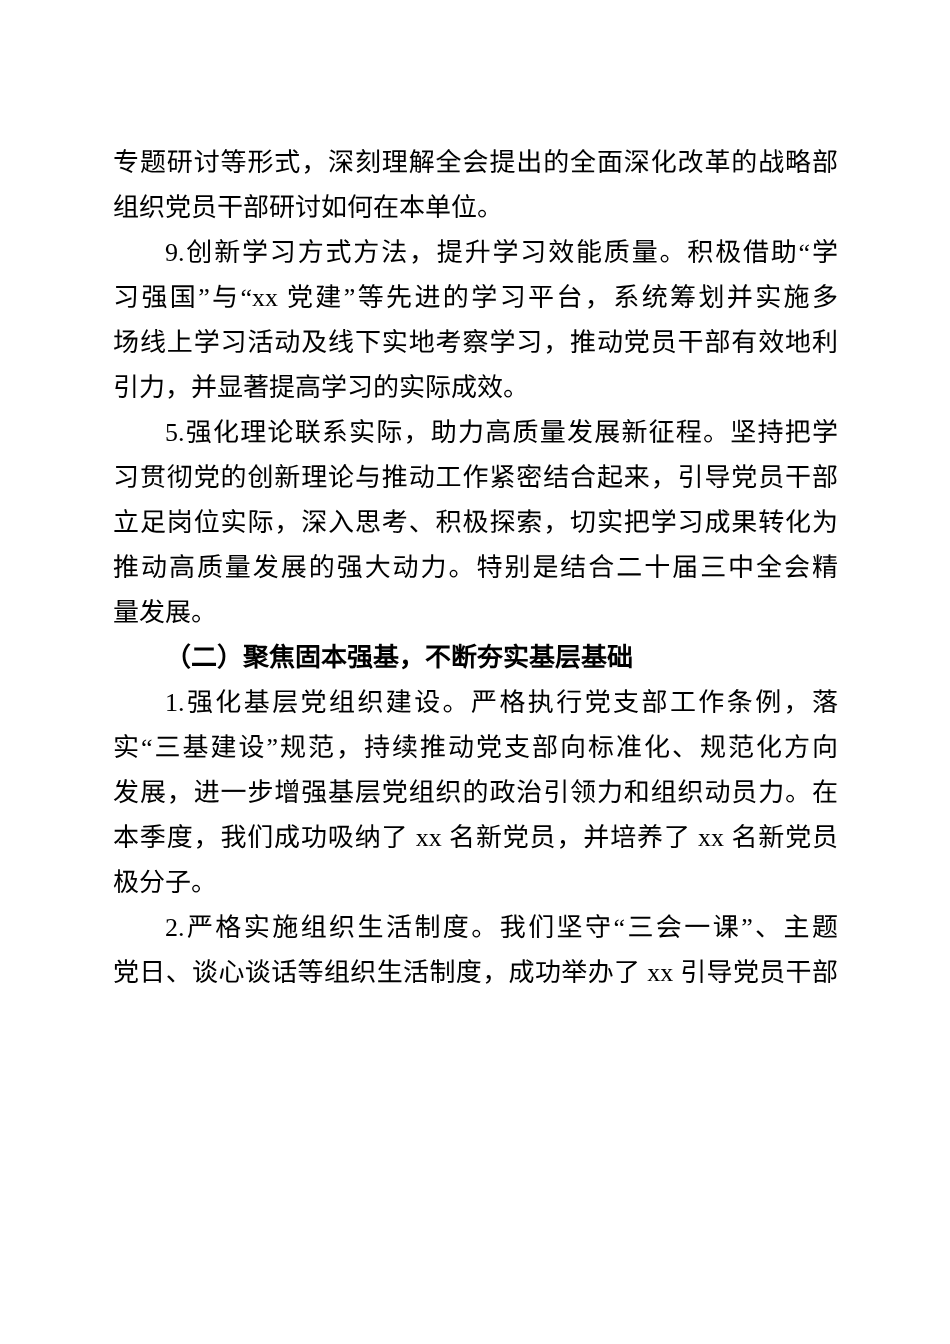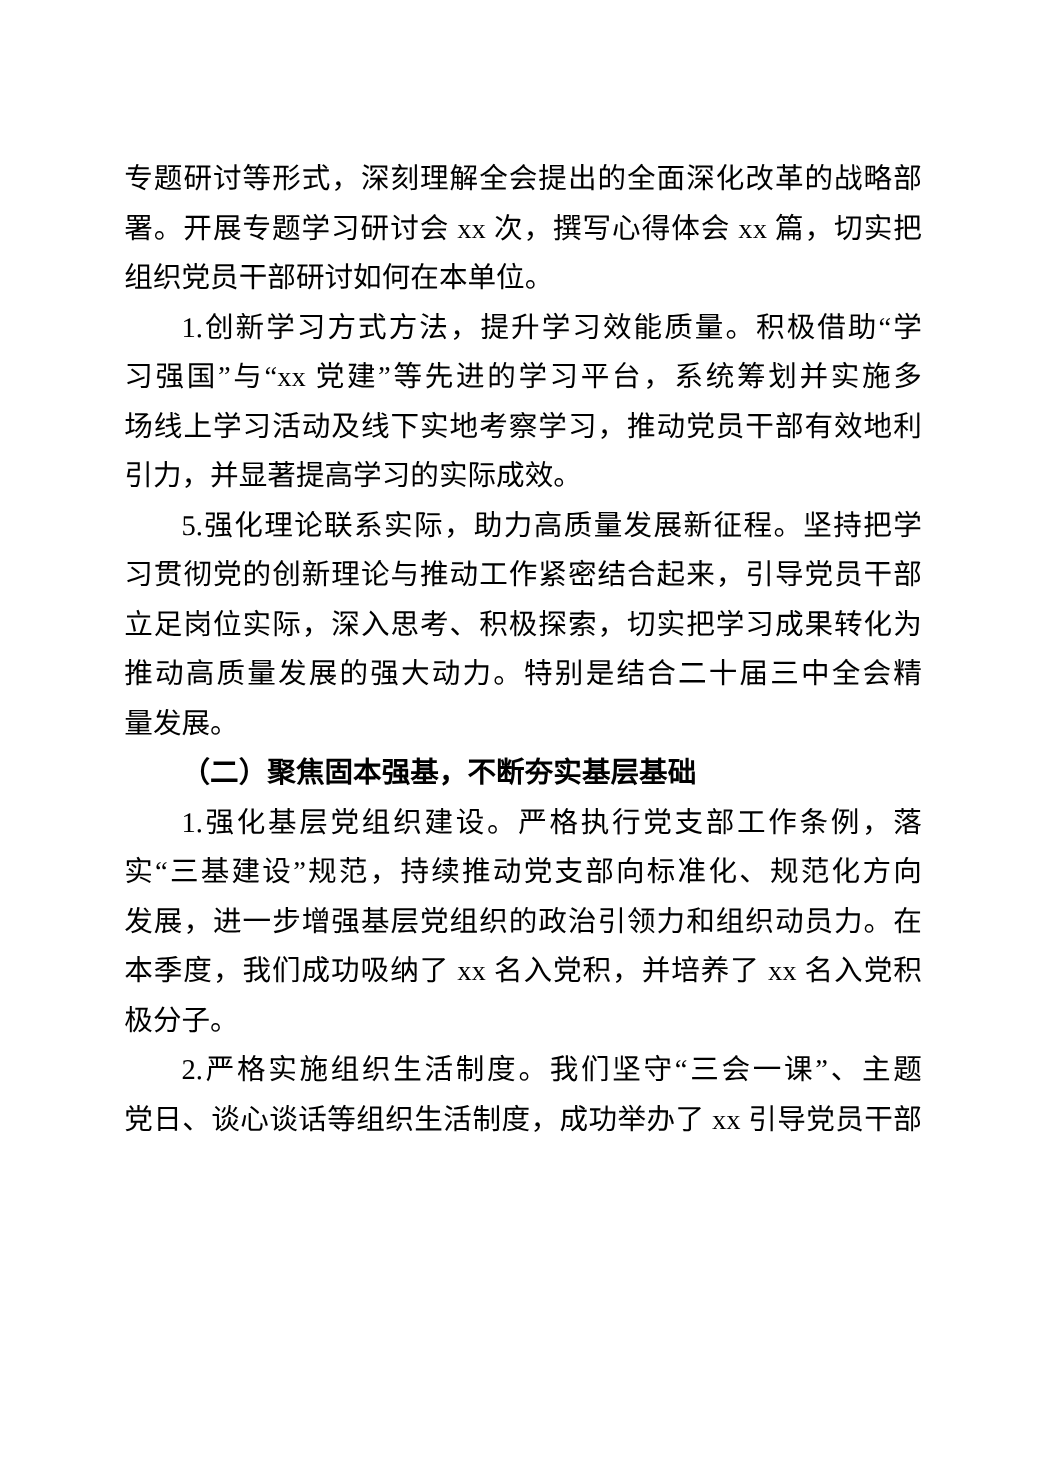--- a/index.html
+++ b/index.html
@@ -43,26 +43,25 @@
     font-weight: bold;
   }
 </style>
 </head>
 <body>
 
 <div class="page">
 
   <div class="para">
     <div class="line fill">专题研讨等形式，深刻理解全会提出的全面深化改革的战略部</div>
-    <div class="line fill">署。开展专题学习研讨会 xx 次，撰写心得体会 xx 篇，切实把</div>
     <div class="line end">组织党员干部研讨如何在本单位。</div>
   </div>
 
   <div class="para">
-    <div class="line fill indent">1.创新学习方式方法，提升学习效能质量。积极借助“学</div>
+    <div class="line fill indent">9.创新学习方式方法，提升学习效能质量。积极借助“学</div>
     <div class="line fill">习强国”与“xx 党建”等先进的学习平台，系统筹划并实施多</div>
     <div class="line fill">场线上学习活动及线下实地考察学习，推动党员干部有效地利</div>
     <div class="line end">引力，并显著提高学习的实际成效。</div>
   </div>
 
   <div class="para">
     <div class="line fill indent">5.强化理论联系实际，助力高质量发展新征程。坚持把学</div>
     <div class="line fill">习贯彻党的创新理论与推动工作紧密结合起来，引导党员干部</div>
     <div class="line fill">立足岗位实际，深入思考、积极探索，切实把学习成果转化为</div>
     <div class="line fill">推动高质量发展的强大动力。特别是结合二十届三中全会精神，</div>
@@ -70,21 +69,21 @@
   </div>
 
   <div class="para">
     <div class="line heading indent end">（二）聚焦固本强基，不断夯实基层基础</div>
   </div>
 
   <div class="para">
     <div class="line fill indent">1.强化基层党组织建设。严格执行党支部工作条例，落</div>
     <div class="line fill">实“三基建设”规范，持续推动党支部向标准化、规范化方向</div>
     <div class="line fill">发展，进一步增强基层党组织的政治引领力和组织动员力。在</div>
-    <div class="line fill">本季度，我们成功吸纳了 xx 名入党积，并培养了 xx 名入党积</div>
+    <div class="line fill">本季度，我们成功吸纳了 xx 名新党员，并培养了 xx 名新党员</div>
     <div class="line end">极分子。</div>
   </div>
 
   <div class="para">
     <div class="line fill indent">2.严格实施组织生活制度。我们坚守“三会一课”、主题</div>
     <div class="line fill">党日、谈心谈话等组织生活制度，成功举办了 xx 引导党员干部</div>
   </div>
 
 </div>
 

